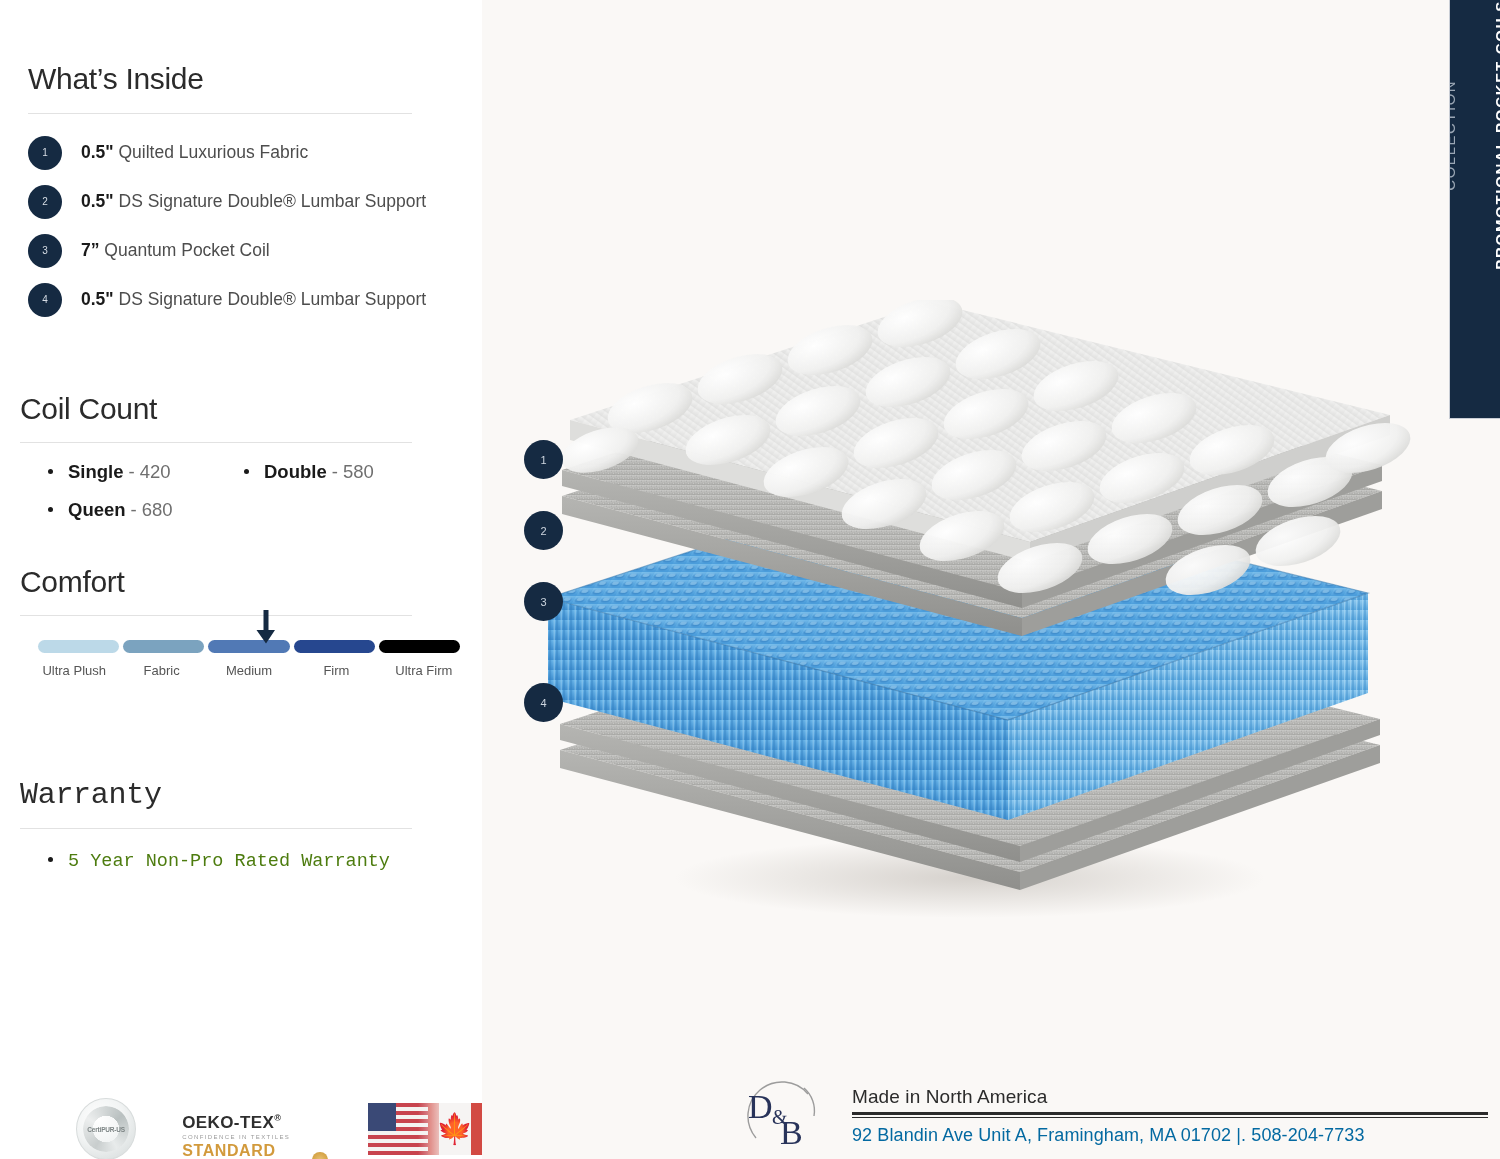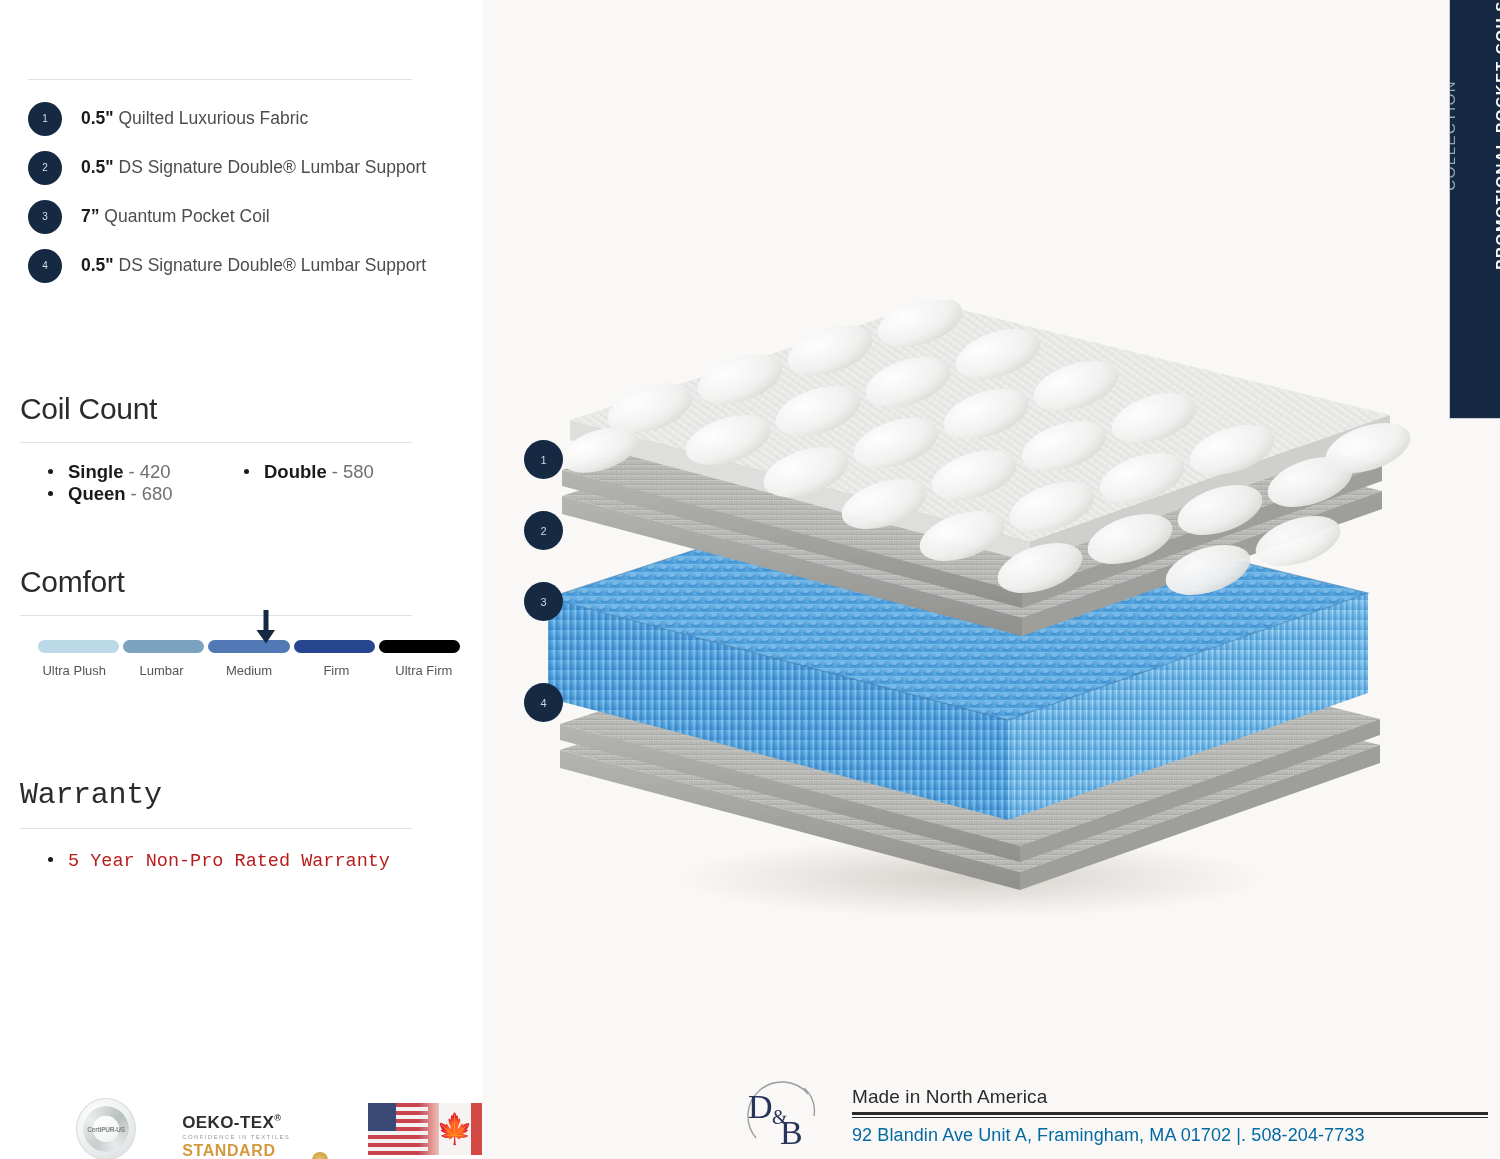--- a/index.html
+++ b/index.html
@@ -64,21 +64,21 @@
   }
   .wi-text { margin-left: 19px; font-size: 17.5px; color: #4d4d4d; white-space: nowrap; }
   .wi-text b { color: #1a1a1a; font-weight: 700; }
 
   
   .coil-count { position: absolute; left: 20px; top: 392px; width: 392px; }
   .coil-count .divider { margin-top: 16px; }
   .cc-grid {
     margin-top: 18px; margin-left: 28px;
     display: grid; grid-template-columns: 196px 200px;
-    row-gap: 0;
+    row-gap: 16px;
   }
   .cc-item { font-size: 18.5px; color: #6f6f6f; display: flex; align-items: baseline; }
   .cc-item .dot {
     width: 5px; height: 5px; border-radius: 50%; background: #1a1a1a;
     margin-right: 15px; flex: 0 0 5px; position: relative; top: -4px;
   }
   .cc-item b { color: #1a1a1a; font-weight: 700; margin-right: 5px; }
 
   
   .comfort { position: absolute; left: 20px; top: 565px; width: 392px; }
@@ -90,21 +90,21 @@
   .scale-labels { display: flex; gap: 15px; margin-left: 18px; width: 422px; margin-top: 10px; }
   .scale-labels span {
     flex: 1; text-align: center; font-size: 13px; color: #555;
   }
 
   
   .warranty { position: absolute; left: 20px; top: 778px; width: 392px; font-family: Liberation Mono, monospace; }
   .warranty .divider { margin-top: 16px; }
   .wr-item {
     margin-top: 22px; margin-left: 28px;
-    font-size: 18.5px; color: #b91c1c; display: flex; align-items: baseline;
+    font-size: 18.5px; color: #4d7c0f; display: flex; align-items: baseline;
   }
   .wr-item .dot {
     width: 5px; height: 5px; border-radius: 50%; background: #1a1a1a;
     margin-right: 15px; flex: 0 0 5px; position: relative; top: -4px;
   }
 
   
   .certs { position: absolute; left: 76px; top: 1082px; display: flex; align-items: center; }
   .certipur {
     width: 62px; height: 62px; border-radius: 50%;
@@ -194,20 +194,21 @@
   <div class="collection-tab">
     <div class="vert">
       <span class="tab-strong">PROMOTIONAL POCKET COILS</span>
       <span class="tab-light">COLLECTION</span>
     </div>
   </div>
 
   <div class="left-col">
 
     <section class="whats-inside">
+      <h2 class="sec-title">What’s Inside</h2>
       <div class="divider"></div>
       <div class="wi-list">
 
         <div class="wi-item">
           <div class="badge">1</div>
           <div class="wi-text">
             <b>0.5"</b>
             <span>Quilted Luxurious Fabric</span>
           </div>
         </div>
@@ -280,21 +281,21 @@
         <div class="scale">
           <div class="seg" style="background: rgb(188, 217, 232);"></div>
           <div class="seg" style="background: rgb(123, 163, 191);"></div>
           <div class="seg" style="background: rgb(81, 121, 181);"></div>
           <div class="seg" style="background: rgb(38, 71, 143);"></div>
           <div class="seg" style="background: rgb(0, 0, 0);"></div>
         </div>
 
         <div class="scale-labels">
           <span>Ultra Plush</span>
-          <span>Lumbar</span>
+          <span>Fabric</span>
           <span>Medium</span>
           <span>Firm</span>
           <span>Ultra Firm</span>
         </div>
       </div>
     </section>
 
     <section class="warranty">
       <h2 class="sec-title">Warranty</h2>
       <div class="divider"></div>

